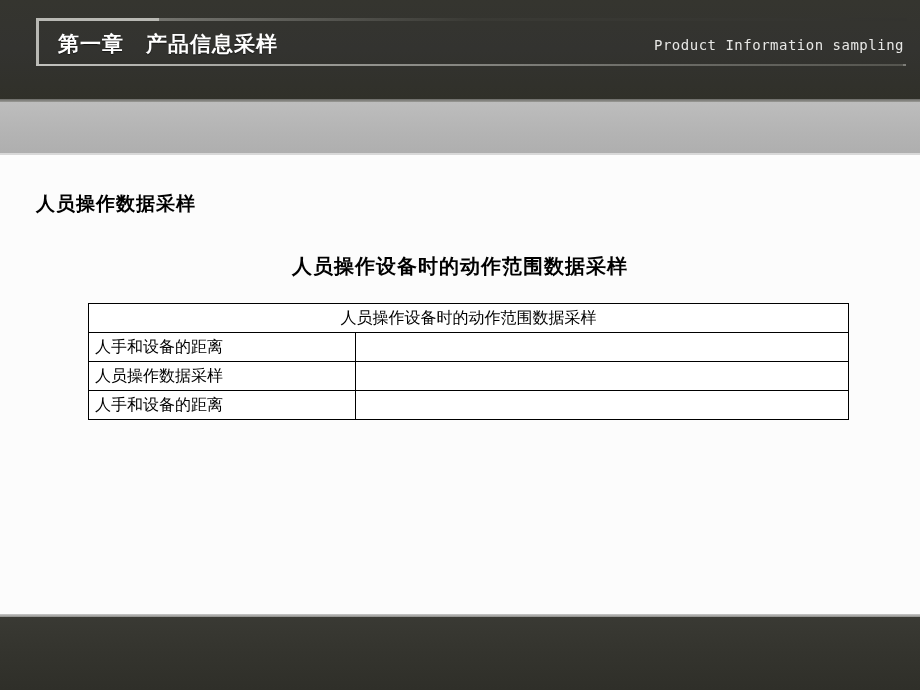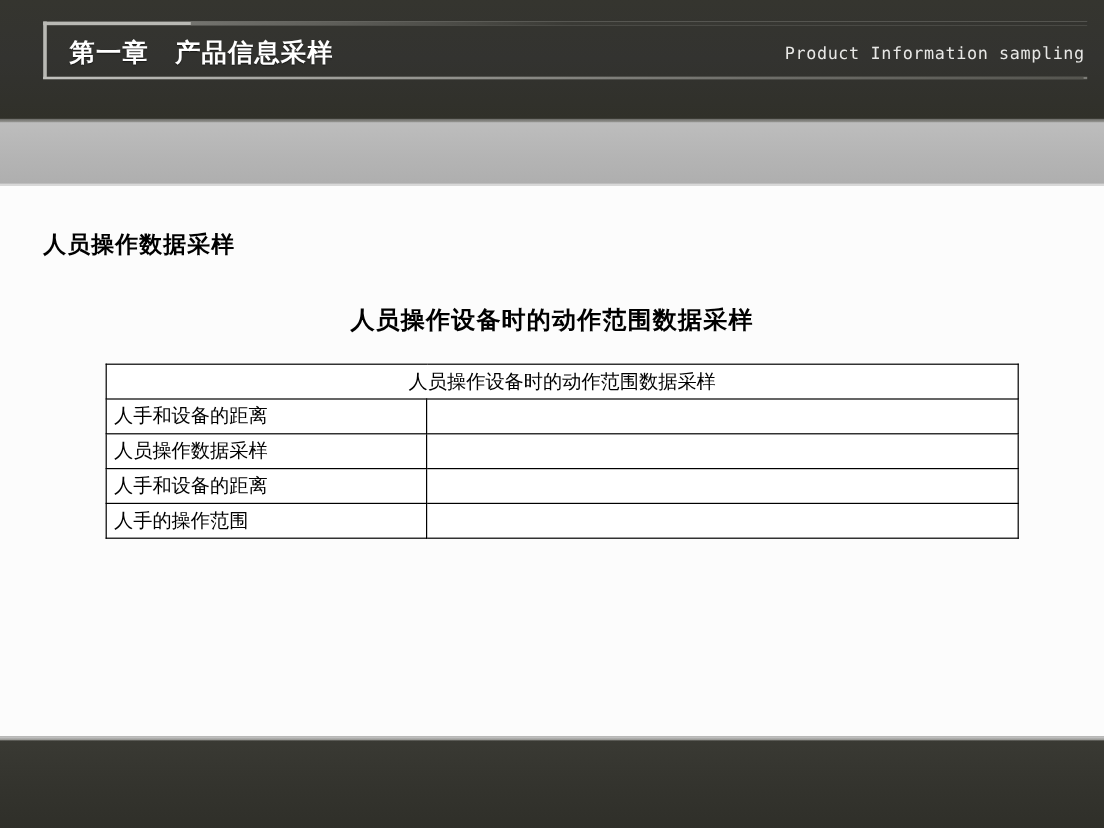--- a/index.html
+++ b/index.html
@@ -310,24 +310,20 @@
           <td></td>
         </tr>
         <tr>
           <td>人员操作数据采样</td>
           <td></td>
         </tr>
         <tr>
           <td>人手和设备的距离</td>
           <td></td>
         </tr>
-        <tr>
-          <td>人手的操作范围</td>
-          <td></td>
-        </tr>
       </tbody>
     </table>
 
   </div>
 
   <div class="footer-bar"></div>
 
 </div>
 
 </body></html>

